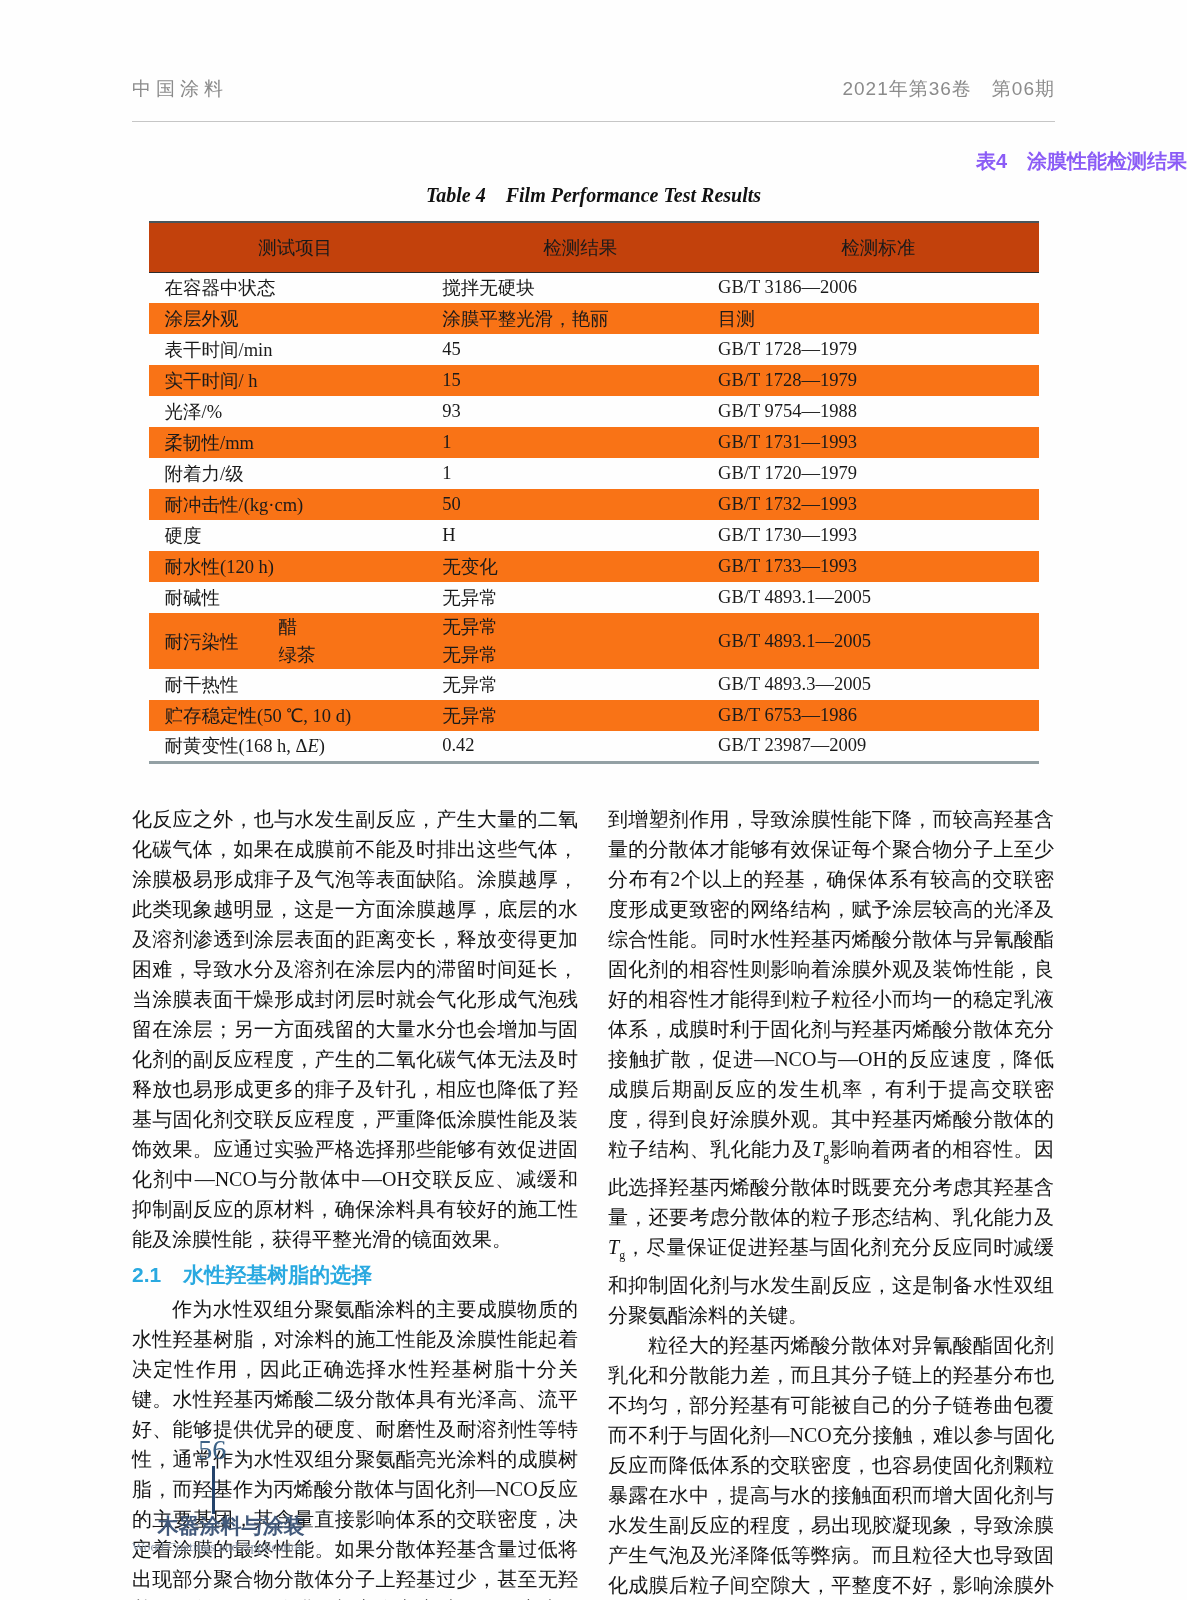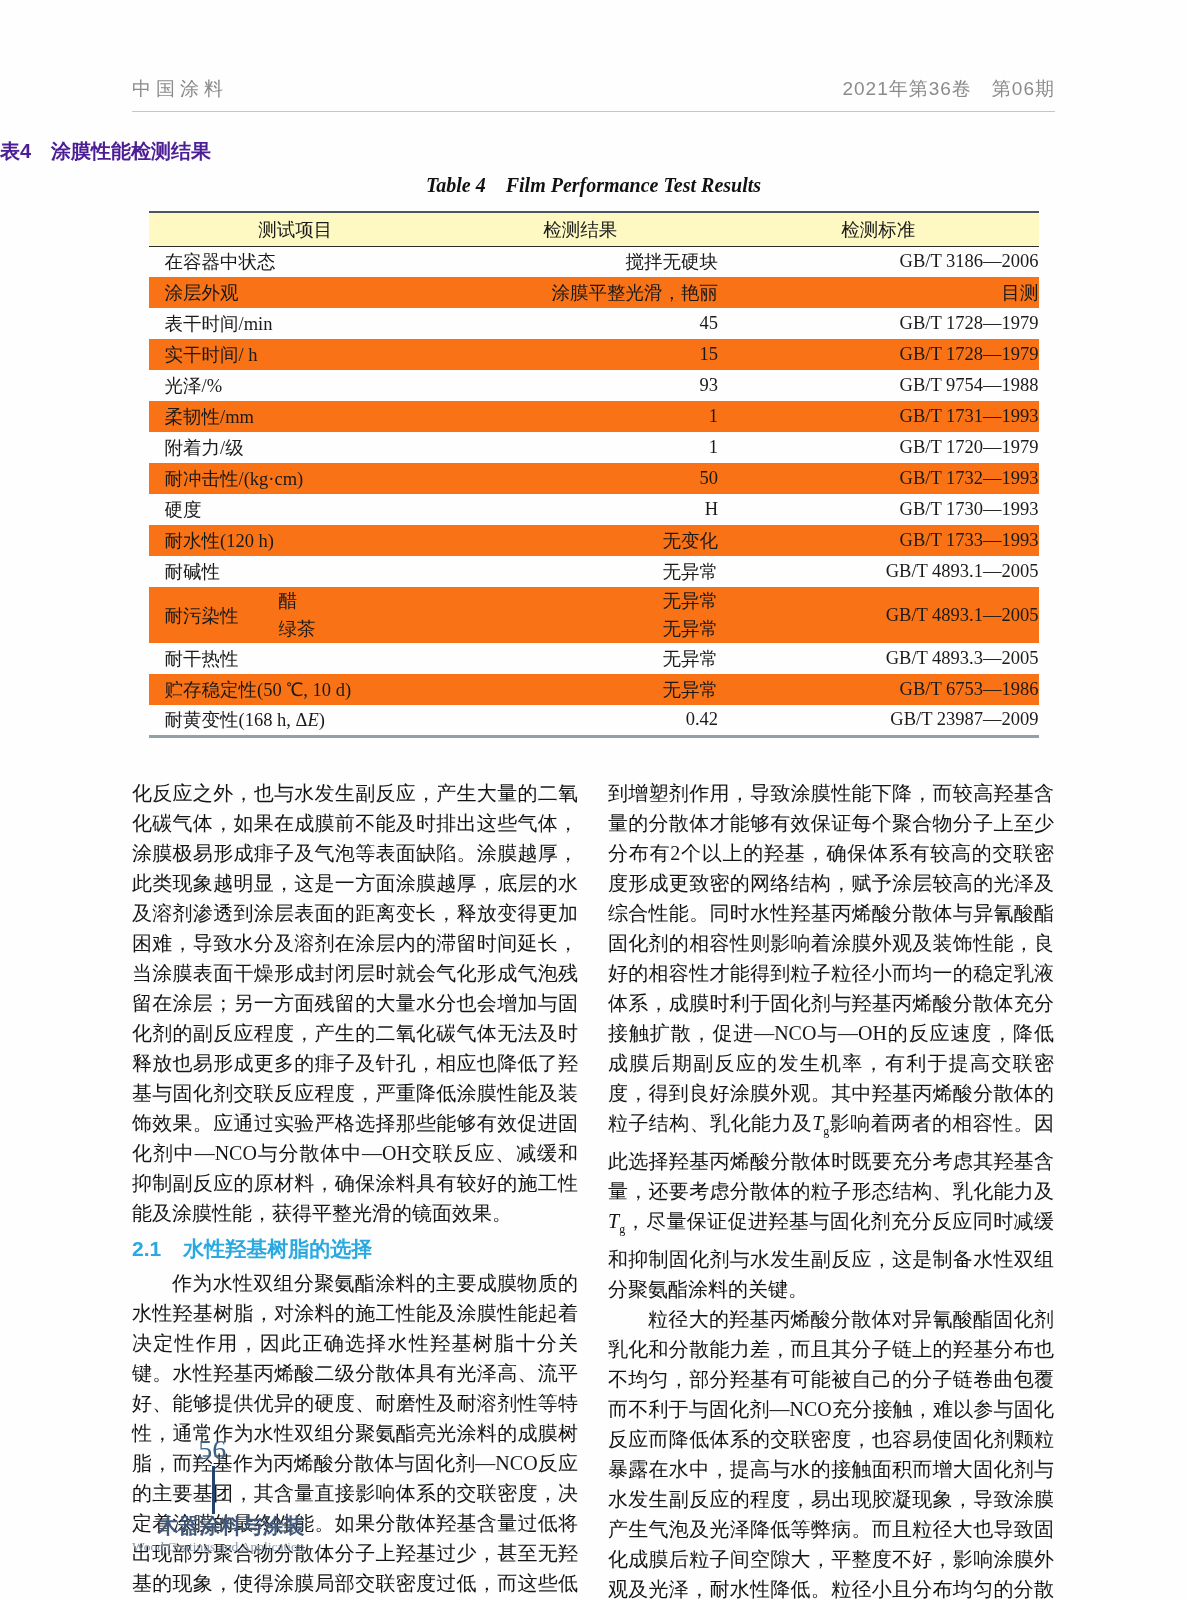--- a/index.html
+++ b/index.html
@@ -10,67 +10,67 @@
     margin:0 auto;
     background:#fefefe;
     overflow:hidden;
     font-family:"Liberation Serif", serif;
     color:#1a1a1a;
   }
   
   .running-head {
     display:flex; justify-content:space-between; align-items:flex-end;
     margin:76px 132px 0 132px;
-    padding-bottom:9px;
+    padding-bottom:19px;
     border-bottom:1.5px solid #c6c6c6;
   }
   .journal-name {
     font-family:"Liberation Sans", sans-serif;
     font-size:19px; color:#8b8b8b; letter-spacing:5px;
   }
   .issue-info {
     font-family:"Liberation Sans", sans-serif;
     font-size:19px; color:#8b8b8b; letter-spacing:1px;
   }
   
   .table-title-cn {
     margin-top:26px;
-    text-align:left;
-    font-family:"Liberation Sans", sans-serif;
-    font-weight:bold; font-size:20px; color:#4c1d95;
+    text-align:right;
+    font-family:"Liberation Sans", sans-serif;
+    font-weight:bold; font-size:20px; color:#8b5cf6;
   }
   .table-title-en {
     margin-top:7px;
     text-align:center;
     font-family:"Liberation Serif", serif;
     font-weight:bold; font-size:20px; color:#111;font-style:italic;
   }
   
   table.film-table {
     width:890px;
     margin:12px auto 0 auto;
     border-collapse:collapse;
     font-size:18.5px;
     border-top:2.5px solid #49565c;
     border-bottom:3px solid #93a0a4;
   }
   table.film-table th {
-    background:#fef9c3;
+    background:#c2410c;
     font-weight:normal;
-    height:34px;
+    height:50px;
     border-bottom:1.5px solid #2c2c2c;
     text-align:center;
   }
   table.film-table td { height:31px; vertical-align:middle; }
   table.film-table tr.shaded td { background:#f97316; }
   td.c-item, th.c-item { width:33%; }
   td.c-result, th.c-result { width:31%; }
   td.c-standard, th.c-standard { width:36%; }
   td.c-item { text-align:left; padding-left:16px; }
-  td.c-result, td.c-standard { text-align:right; }
+  td.c-result, td.c-standard { text-align:left; }
   tr.tall td { height:56px; }
   .split { display:flex; align-items:center; }
   .split-label { margin-right:40px; }
   .split-subs { display:flex; flex-direction:column; }
   .split-subs .sub-name { line-height:28px; }
   .sub-line { line-height:28px; }
   
   .body-columns {
     display:flex; gap:30px;
     margin:40px 132px 0 132px;

